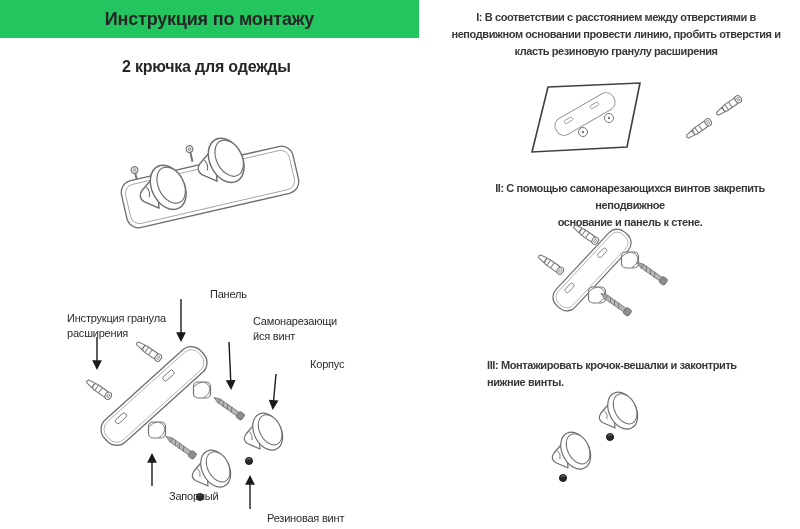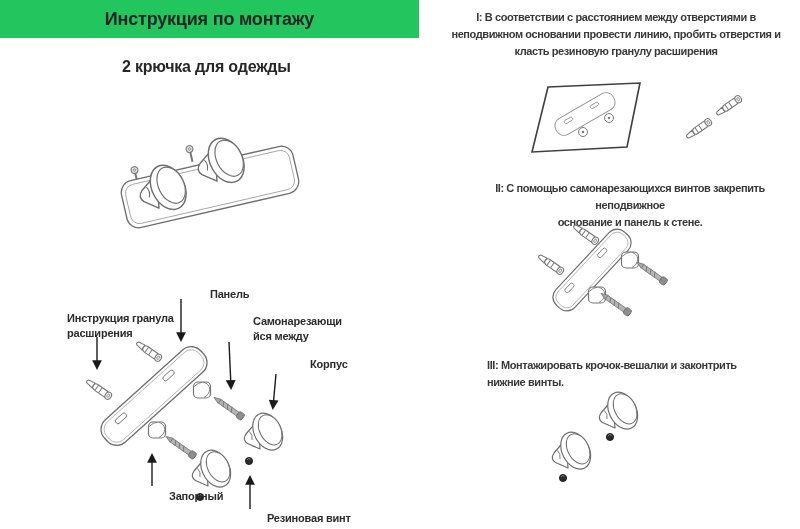--- a/index.html
+++ b/index.html
@@ -20,21 +20,21 @@
     left:94px;top:58px;font-size:16px;font-weight:600;letter-spacing:-0.2px;color:#262626;margin-left:28px;
   }
   .step-text{
     font-size:11px;font-weight:700;letter-spacing:-0.4px;line-height:17px;
     color:#383838;white-space:pre-line;
   }
   .step-1{left:430px;top:9px;width:372px;text-align:center;}
   .step-2{left:462px;top:180px;width:336px;text-align:center;}
   .step-3{left:487px;top:348px;width:300px;text-align:left;margin-top:9px;}
   .part-label{
-    font-size:11px;font-weight:700;letter-spacing:-0.2px;line-height:15px;
+    font-size:11px;font-weight:400;letter-spacing:-0.2px;line-height:15px;
     color:#2b2b2b;white-space:pre-line;padding-left:44px;
   }
   svg{display:block;}
 </style>
 </head>
 <body>
 
 <div class="sheet">
 
   <svg width="0" height="0" style="position:absolute" aria-hidden="true">
@@ -131,21 +131,21 @@
     <use href="#part-hook" transform="translate(195,138)"></use>
     <use href="#part-hook" transform="translate(143,175)"></use>
     <use href="#part-setscrew" transform="translate(179,166)"></use>
     <use href="#part-setscrew" transform="translate(130,202)"></use>
   </svg>
 
   <div class="abs part-label" style="left:166px;top:287px">Панель</div>
   <div class="abs part-label" style="left:23px;top:311px">Инструкция гранула
 расширения</div>
   <div class="abs part-label" style="left:209px;top:314px">Самонарезающи
-йся между</div>
+йся винт</div>
   <div class="abs part-label" style="left:266px;top:357px">Корпус</div>
   <div class="abs part-label" style="left:125px;top:489px">Запорный</div>
   <div class="abs part-label" style="left:223px;top:511px">Резиновая винт</div>
 
   <div class="abs step-text step-1">I: В соответствии с расстоянием между отверстиями в
 неподвижном основании провести линию, пробить отверстия и
 класть резиновую гранулу расширения</div>
   <svg class="abs" style="left:525px;top:78px" width="250" height="95" viewBox="0 0 250 95">
     <polygon points="23,9 115,5 102,69 7,74" fill="#fff" stroke="#3f3f3f" stroke-width="1.6"></polygon>
     <g transform="translate(60,36) rotate(-30)">

